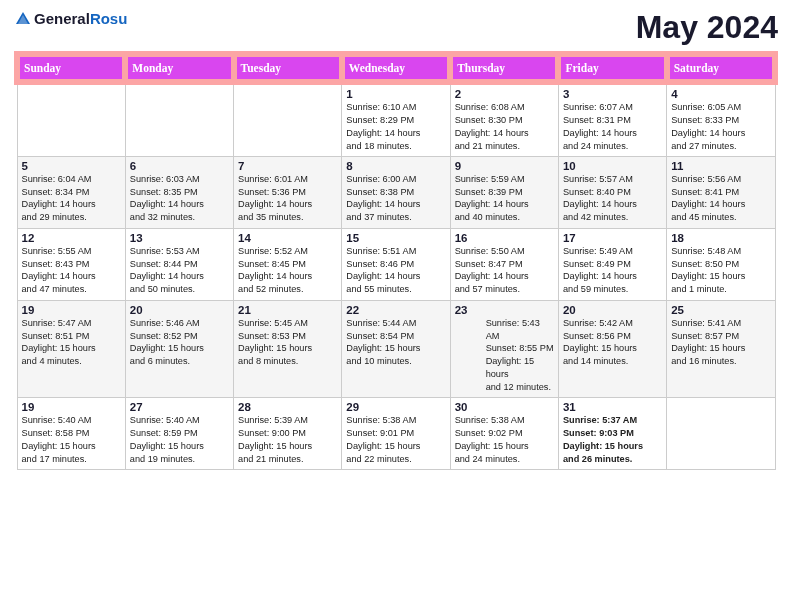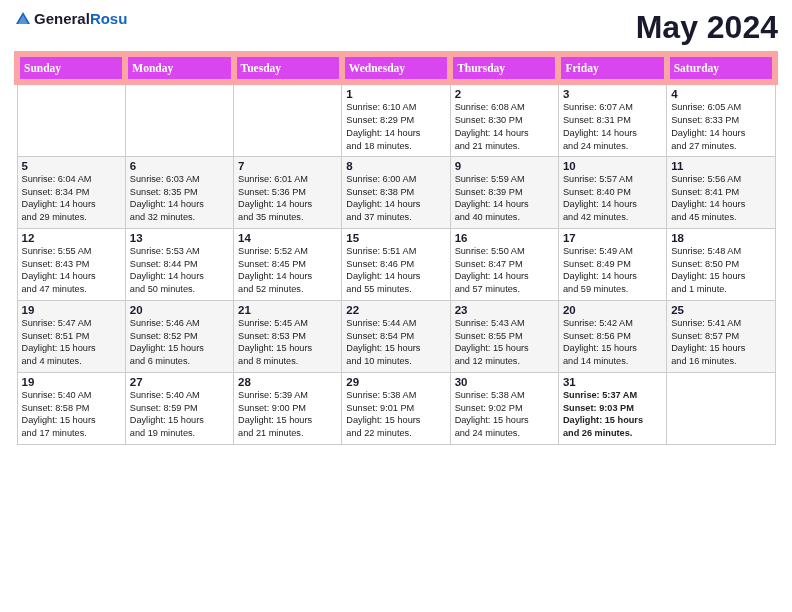--- a/index.html
+++ b/index.html
@@ -287,21 +287,21 @@
           </td>
           <td>
             <span class="day-number">22</span>
             <div class="day-info" style="white-space: pre-line;">Sunrise: 5:44 AM
 Sunset: 8:54 PM
 Daylight: 15 hours
 and 10 minutes.</div>
           </td>
           <td>
             <span class="day-number">23</span>
-            <div class="day-info" style="white-space: pre-line;">Sunrise: 5:43 AM
+            <div class="day-info" style="white-space: pre-line; margin-left: 31px;">Sunrise: 5:43 AM
 Sunset: 8:55 PM
 Daylight: 15 hours
 and 12 minutes.</div>
           </td>
           <td>
             <span class="day-number">20</span>
             <div class="day-info" style="white-space: pre-line;">Sunrise: 5:42 AM
 Sunset: 8:56 PM
 Daylight: 15 hours
 and 14 minutes.</div>

